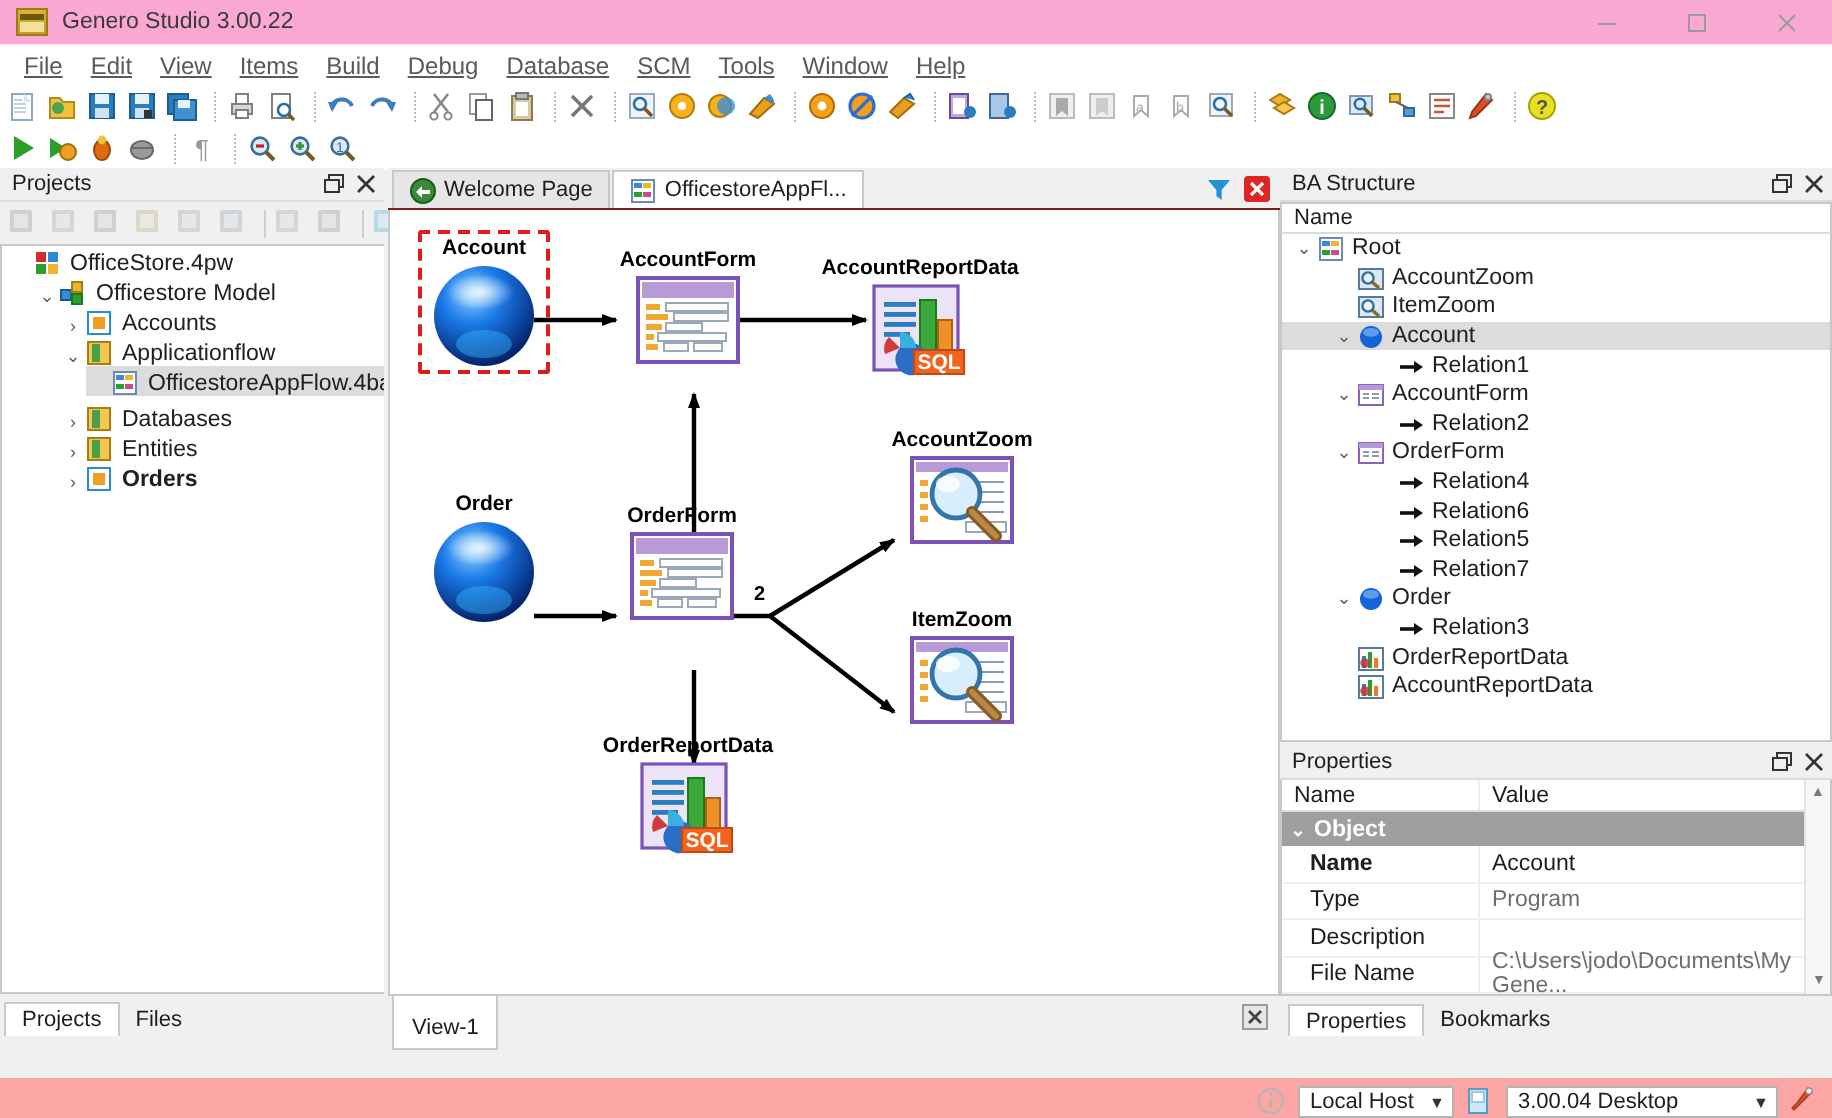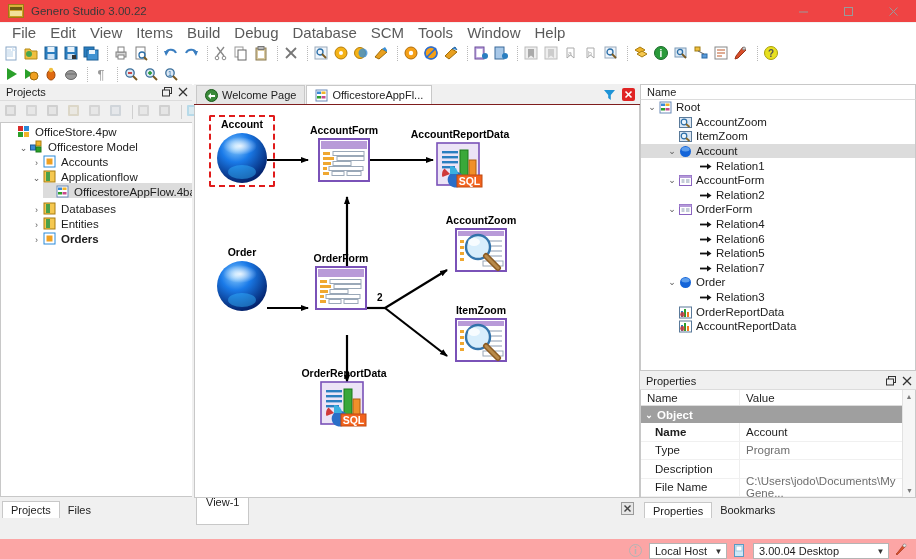--- a/index.html
+++ b/index.html
@@ -10,21 +10,21 @@
     font-family: "Liberation Sans", sans-serif;
     font-size: 11px;
     background: #f0f0f0;
     color: #202020;
     -webkit-font-smoothing: antialiased;
   }
   .app { position: relative; width: 916px; height: 559px; background: #f0f0f0; }
 
   
   .titlebar {
-    height: 23px; background: #ef4444;
+    height: 23px; background: #f9a8d4;
     display: flex; align-items: center;
     border-bottom: 1px solid #f2f2f2;
   }
   .titlebar .app-icon {
     width: 16px; height: 14px; margin: 0 7px 0 8px;
     background: linear-gradient(#d9b43c,#c69a1e);
     border: 1px solid #9e7a14; position: relative; flex: none;
   }
   .titlebar .app-icon::before {
     content:""; position:absolute; left:1px; right:1px; top:2px; height:3px;
@@ -41,21 +41,21 @@
     color: #8a8a8a; font-size: 12px; line-height: 1;
   }
   .wincontrols .btn svg { display:block; }
 
   
   .menubar {
     height: 19px; display: flex; align-items: center;
     background: #ffffff; padding-left: 5px;
   }
   .menubar .mi {
-    padding: 2px 7px; font-size: 15px; color: #5a5a5a; cursor: default;
+    padding: 2px 7px; font-size: 12px; color: #5a5a5a; cursor: default; text-decoration: underline;
   }
 
   
   .toolbars { background: #ffffff; padding-top: 1px; }
   .toolbar-row { height: 21px; display: flex; align-items: center; padding-left: 3px; }
   .tb-ico { width: 19px; height: 18px; margin-right: 1px; position: relative; flex:none; }
   .tb-ico svg { display:block; }
   .tb-sep { width: 2px; height: 15px; border-left: 1px dotted #b9b9b9; margin: 0 4px; flex:none; }
 
   
@@ -120,21 +120,21 @@
   .etab .tico { width: 13px; height: 12px; flex: none; }
   .tabstrip .spacer { flex: 1; }
   .tabstrip .tsbtn { width: 16px; height: 16px; margin-right: 3px; margin-bottom:1px; flex:none; }
 
   .canvas {
     flex: 1; background: #ffffff; border: 1px solid #c8c8c8; border-top:none;
     position: relative; overflow: hidden;
   }
   .viewtabs { height: 20px; display:flex; align-items:center; background:#f0f0f0; padding-left:2px;}
   .vtab {
-    height: 17px; padding: 16px 9px; font-size: 11px; display:flex; align-items:flex-end;
+    height: 17px; padding: 16px 9px; font-size: 11px; display:flex; align-items:flex-start;
     background:#ffffff; border:1px solid #c8c8c8;
   }
   .viewtabs .vspacer { flex:1; }
   .viewtabs .vclose { width:13px;height:13px;margin-right:6px; }
 
   
   .node { position: absolute; }
   .node .nlabel {
     font-size: 10.5px; font-weight: bold; color: #000;
     text-align: center; white-space: nowrap; line-height: 11px;
@@ -900,20 +900,35 @@
               <line x1="3.5" y1="3.5" x2="9.5" y2="9.5" stroke="#444" stroke-width="1.4"></line>
               <line x1="9.5" y1="3.5" x2="3.5" y2="9.5" stroke="#444" stroke-width="1.4"></line>
             </svg>
         </div>
       </div>
     </div>
 
     <div class="dock-right">
 
       <div class="ba-struct">
+        <div class="panel-title" style="background:#f0f0f0">
+          <span class="tt">BA Structure</span>
+          <span class="pbtn">
+            <svg width="10" height="10" viewBox="0 0 10 10">
+                <rect x="2.5" y="0.5" width="7" height="6" fill="none" stroke="#333"></rect>
+                <rect x="0.5" y="3" width="7" height="6" fill="#f0f0f0" stroke="#333"></rect>
+              </svg>
+          </span>
+          <span class="pbtn">
+            <svg width="10" height="10" viewBox="0 0 10 10">
+                <line x1="1" y1="1" x2="9" y2="9" stroke="#333" stroke-width="1.3"></line>
+                <line x1="9" y1="1" x2="1" y2="9" stroke="#333" stroke-width="1.3"></line>
+              </svg>
+          </span>
+        </div>
         <div class="ba-head">
           <span>Name</span>
         </div>
         <div class="ba-body" id="batree">
             <div class="ba-row">
               <span style="width: 4px; flex: 0 0 auto;"></span>
               <span class="exp">⌄</span>
               <span class="ico"><svg width="13" height="13" viewBox="0 0 13 13">
                   <rect x="1" y="1" width="11" height="11" fill="#fff" stroke="#6a8ab8"></rect>
                   <rect x="2" y="2.5" width="4" height="2.5" fill="#3a8ad8"></rect>

